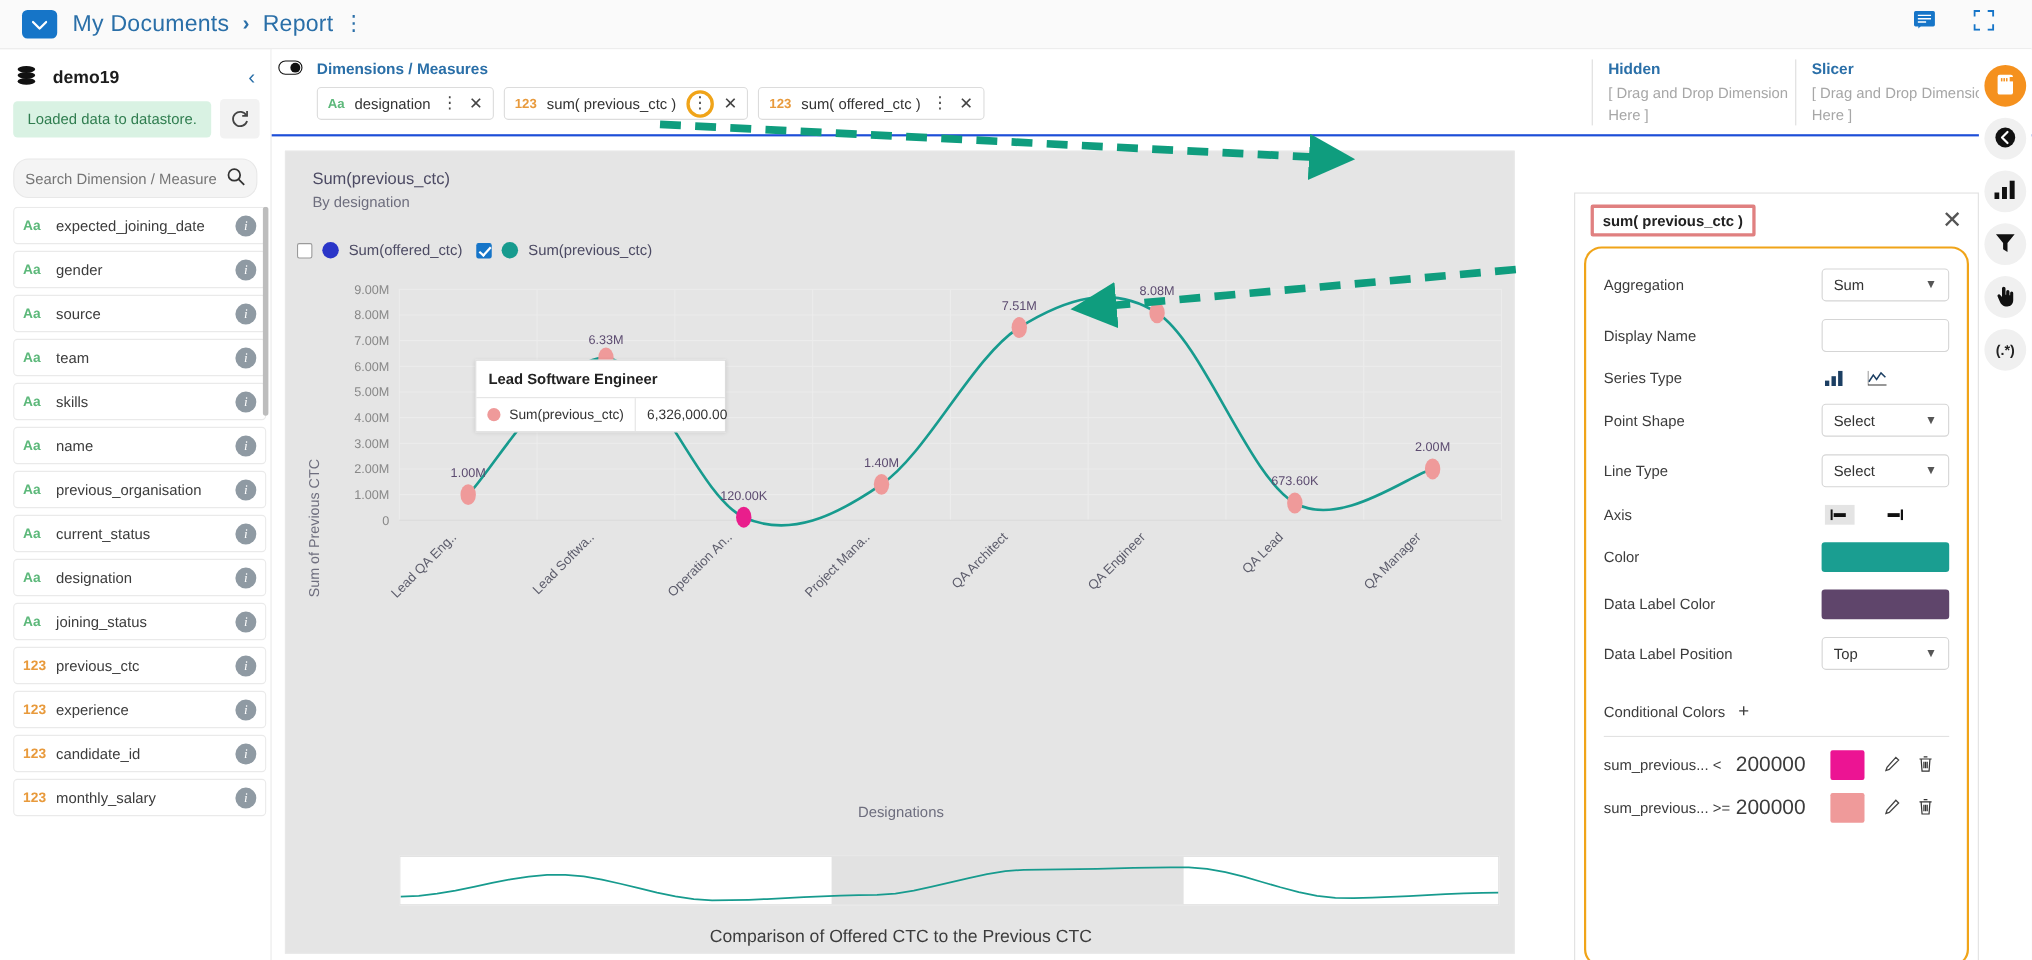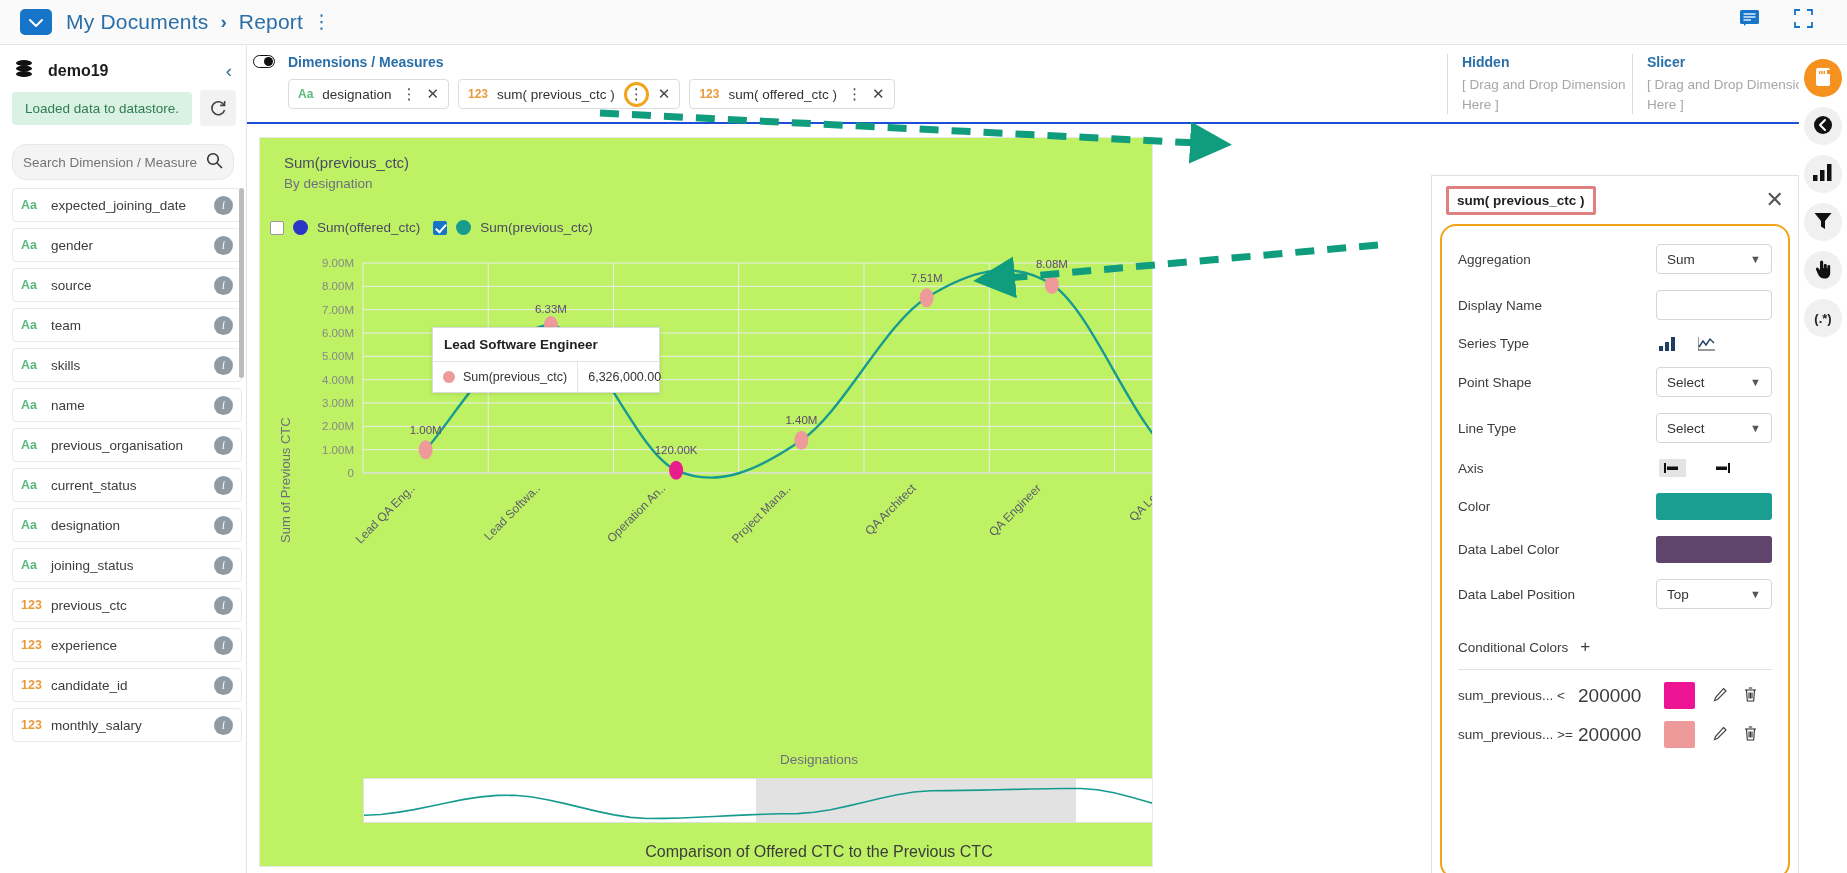--- a/index.html
+++ b/index.html
@@ -101,41 +101,41 @@
   }
   #hidden-slicer{
     position:absolute; right:30px; top:9px; display:flex; gap:0; 
   }
   .hs{ width:185px; padding-left:14px; border-left:1px solid #dcdcdc;}
   .hs h4{ color:#2a6fa8; font-size:14px; margin-bottom:5px;}
   .hs p{ color:#a7a7a7; font-size:13.5px; line-height:1.45;}
 
   
   #chart-card{
-    position:absolute; left:12px; top:92px; width:894px; height:730px;
-    border:1px solid #e8e8e8; background:#bef264; overflow:hidden;
+    position:absolute; left:12px; top:92px; width:1118px; height:730px;
+    border:1px solid #e8e8e8; background:#e5e5e5; overflow:hidden;
   }
   #ch-title{ margin:16px 0 0 24px; font-size:15px; color:#4c4a63; }
   #ch-sub{ margin:5px 0 0 24px; font-size:13.5px; color:#6e6e7e; }
   #ch-legend{ display:flex; align-items:center; gap:13px; margin:29px 0 0 10px;}
   .lg{ display:flex; align-items:center; gap:9px; cursor:pointer;}
   .lgcb{ width:14px;height:14px;border:1.7px solid #9a9a9a;border-radius:2px;background:#fff;}
   .lgcb.on{ background:#1675c8;border-color:#1675c8; position:relative;}
   .lgcb.on:after{
     content:"";position:absolute;left:4px;top:0px;width:4px;height:9px;
     border:solid #fff;border-width:0 2px 2px 0;transform:rotate(42deg);
   }
   .lgdot{ width:15px;height:15px;border-radius:50%;}
   .lgtx{ font-size:13.5px;color:#4c4a63;}
   #plot{ position:relative; margin-top:8px; }
   #ytitle{
     position:absolute; left:18px; top:300px; transform:rotate(-90deg);
     transform-origin:left top; font-size:13px; color:#6e6e7e; white-space:nowrap;
   }
-  #xtitle{ position:absolute; left:0; top:488px; width:1118px; text-align:center; font-size:13.5px;color:#6e6e7e;margin-top:21px;}
+  #xtitle{ position:absolute; left:0; top:488px; width:1118px; text-align:center; font-size:13.5px;color:#6e6e7e;}
   #footer-title{
     position:absolute; left:0; top:600px; width:1118px; text-align:center;
     font-size:16px; color:#3c3c3c;
   }
   #tooltip{
     position:absolute; left:172px; top:84px; width:228px;
     background:#fff;border:1px solid #dcdcdc; box-shadow:0 1px 4px rgba(0,0,0,.12);
     z-index:7;
   }
   #tt-title{ padding:9px 11px; font-size:13.5px;font-weight:bold;color:#222;border-bottom:1px solid #e4e4e4;}

